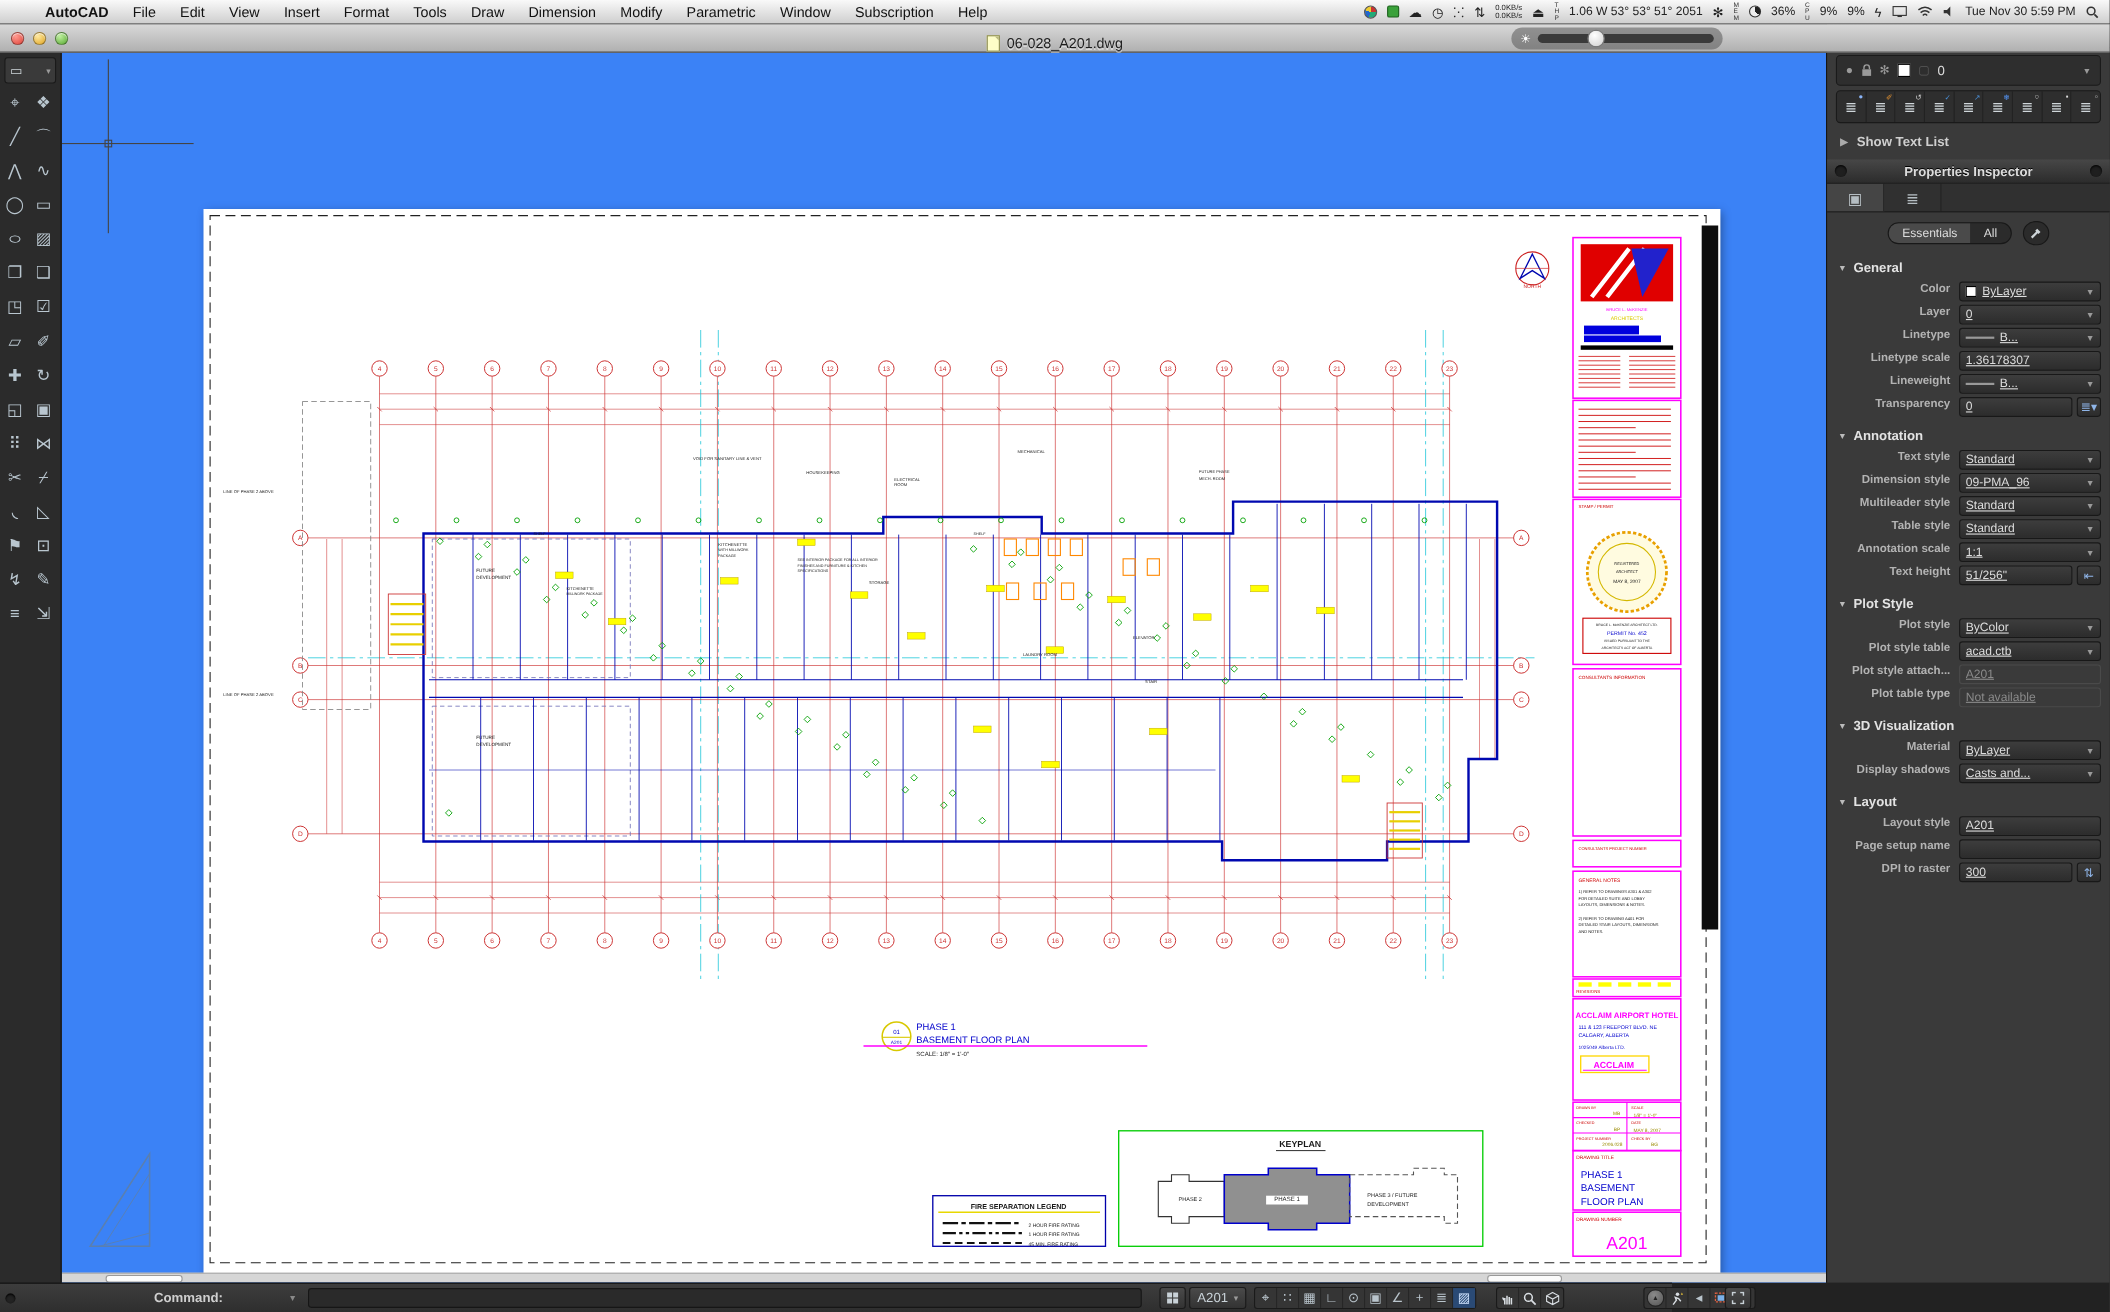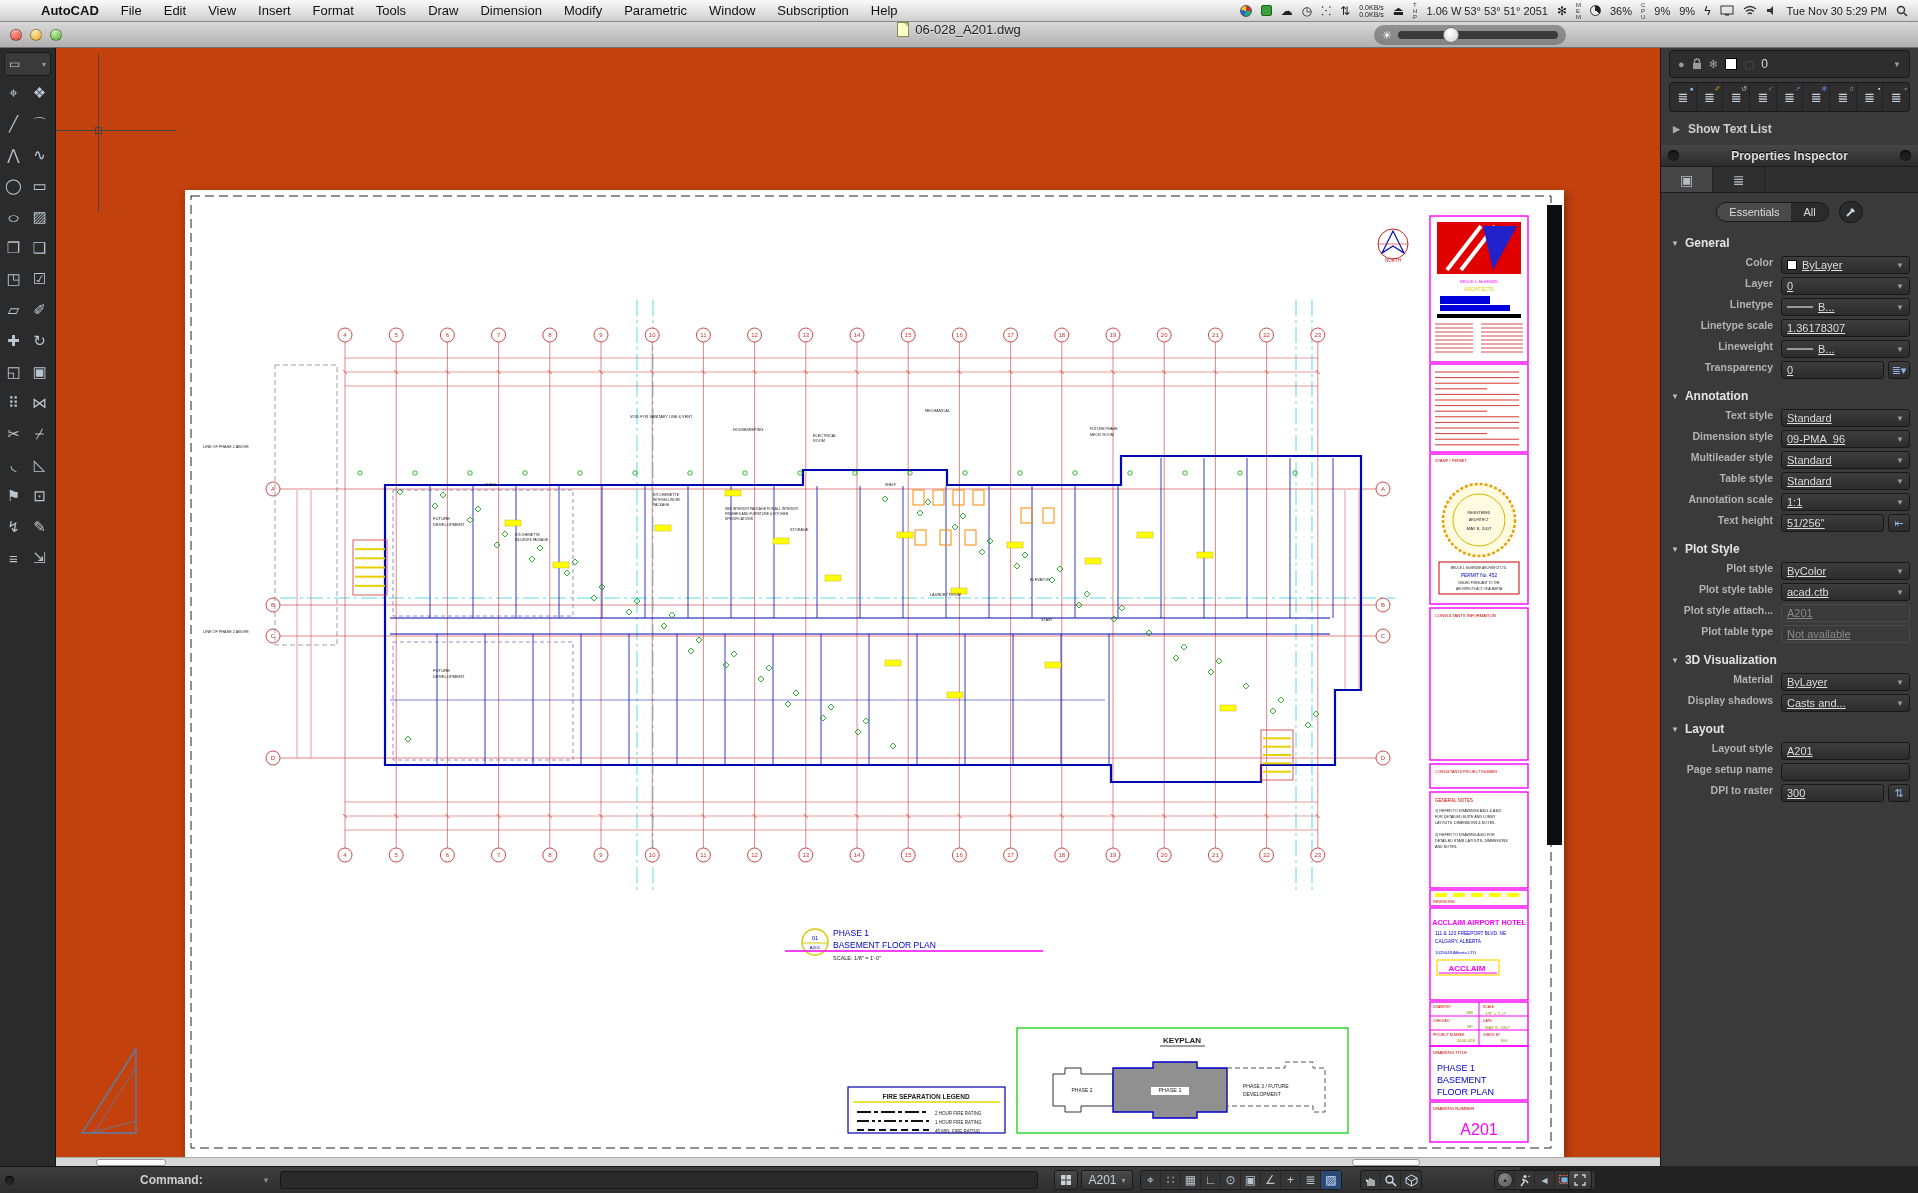--- a/index.html
+++ b/index.html
@@ -22,21 +22,21 @@
   .pie { width:12px; height:12px; border-radius:50%;
          background:conic-gradient(#c33 0 25%, #2a7 25% 55%, #26c 55% 80%, #ec3 80%); border:1px solid #555;}
   .memgauge { width:11px; height:11px; border-radius:50%; border:1px solid #333;
          background:conic-gradient(#222 0 36%, #eee 36%); }
   .greensq { width:11px; height:11px; background:#3aa13a; border-radius:2px; border:1px solid #1c611c; }
   .mb-svg { display:block; }
 
   
   .titlebar { position:absolute; top:22px; left:0; width:1918px; height:26px;
     background:linear-gradient(#d9d9d9,#b0b0b0); border-bottom:1px solid #6f6f6f;
-    display:flex; align-items:flex-start; z-index:40; }
+    display:flex; align-items:flex-end; z-index:40; }
   .traffic { position:absolute; left:10px; top:7px; display:flex; gap:8px; }
   .tl { width:12px; height:12px; border-radius:50%; border:1px solid rgba(0,0,0,.35);
         box-shadow:inset 0 1px 1px rgba(255,255,255,.7); }
   .tl.red{background:radial-gradient(circle at 35% 30%,#ff9a90,#e0443a);}
   .tl.yel{background:radial-gradient(circle at 35% 30%,#ffe9a0,#e0a421);}
   .tl.grn{background:radial-gradient(circle at 35% 30%,#c0f0a0,#57a931);}
   .wtitle { margin:0 auto; display:flex; align-items:center; gap:6px;
             font-size:13px; color:#1d1d1d; text-shadow:0 1px 0 rgba(255,255,255,.5); }
   .docico { width:12px; height:15px; background:#fdfdc8; border:1px solid #8a8a50; position:relative; }
   .docico:after{content:""; position:absolute; right:0; top:0; width:4px; height:4px;
@@ -54,21 +54,21 @@
   .pal-head { height:24px; margin:4px 4px 6px 4px; background:#3a3a3a; border:1px solid #1a1a1a;
      border-radius:3px; display:flex; align-items:center; justify-content:space-between;
      padding:0 4px; color:#cfd6da; font-size:12px; }
   .pal-grid { display:grid; grid-template-columns:26px 26px; justify-content:center; row-gap:9px; }
   .pal-tool { width:24px; height:22px; display:flex; align-items:center; justify-content:center;
      color:#b9c6cf; font-size:15px; cursor:default; }
   .pal-tool.ellipse span{ display:inline-block; transform:scaleX(1.5); }
 
   
   .canvas { position:absolute; left:56px; top:48px; right:258px; bottom:27px;
-     background:#c2410c; overflow:hidden; }
+     background:#3b82f6; overflow:hidden; }
   .paper { position:absolute; left:129px; top:142px; width:1379px; height:974px;
      background:#ffffff; box-shadow:2px 3px 8px rgba(0,0,0,.35); }
   .paper svg { display:block; }
   .crosshair-v{ position:absolute; left:42px; top:6px; width:1px; height:158px; background:#444; }
   .crosshair-h{ position:absolute; left:0px; top:82px; width:120px; height:1px; background:#444; }
   .pickbox{ position:absolute; left:39px; top:79px; width:7px; height:7px; border:1px solid #444; background:transparent; }
   .ucs { position:absolute; left:18px; bottom:28px; }
   .hscroll { position:absolute; left:0; right:0; bottom:0; height:9px; background:#d6d6d6; border-top:1px solid #aaa; }
   .hthumb { position:absolute; top:1px; height:7px; background:#fbfbfb; border:1px solid #999; border-radius:3px; }
 
@@ -207,21 +207,21 @@
     <svg class="mb-svg" width="14" height="11">
         <rect x="1" y="1" width="12" height="8" fill="none" stroke="#333"></rect>
         <rect x="5" y="9" width="4" height="1.5" fill="#333"></rect>
       </svg>
     <svg class="mb-svg" width="14" height="11">
         <path d="M1,4 Q7,-1 13,4 M3,6.5 Q7,3 11,6.5 M5,9 Q7,7 9,9" fill="none" stroke="#333" stroke-width="1.3"></path>
       </svg>
     <svg class="mb-svg" width="12" height="11">
         <path d="M1,4 H4 L7,1 V10 L4,7 H1 Z" fill="#333"></path>
       </svg>
-    <span>Tue Nov 30  5:29 PM</span>
+    <span>Tue Nov 30  5:59 PM</span>
     <svg class="mb-svg" width="12" height="12">
         <circle cx="5" cy="5" r="3.5" fill="none" stroke="#333" stroke-width="1.4"></circle>
         <line x1="8" y1="8" x2="11" y2="11" stroke="#333" stroke-width="1.6"></line>
       </svg>
   </div>
 </div>
 
 <div class="titlebar">
   <div class="traffic">
     <span class="tl red"></span>

